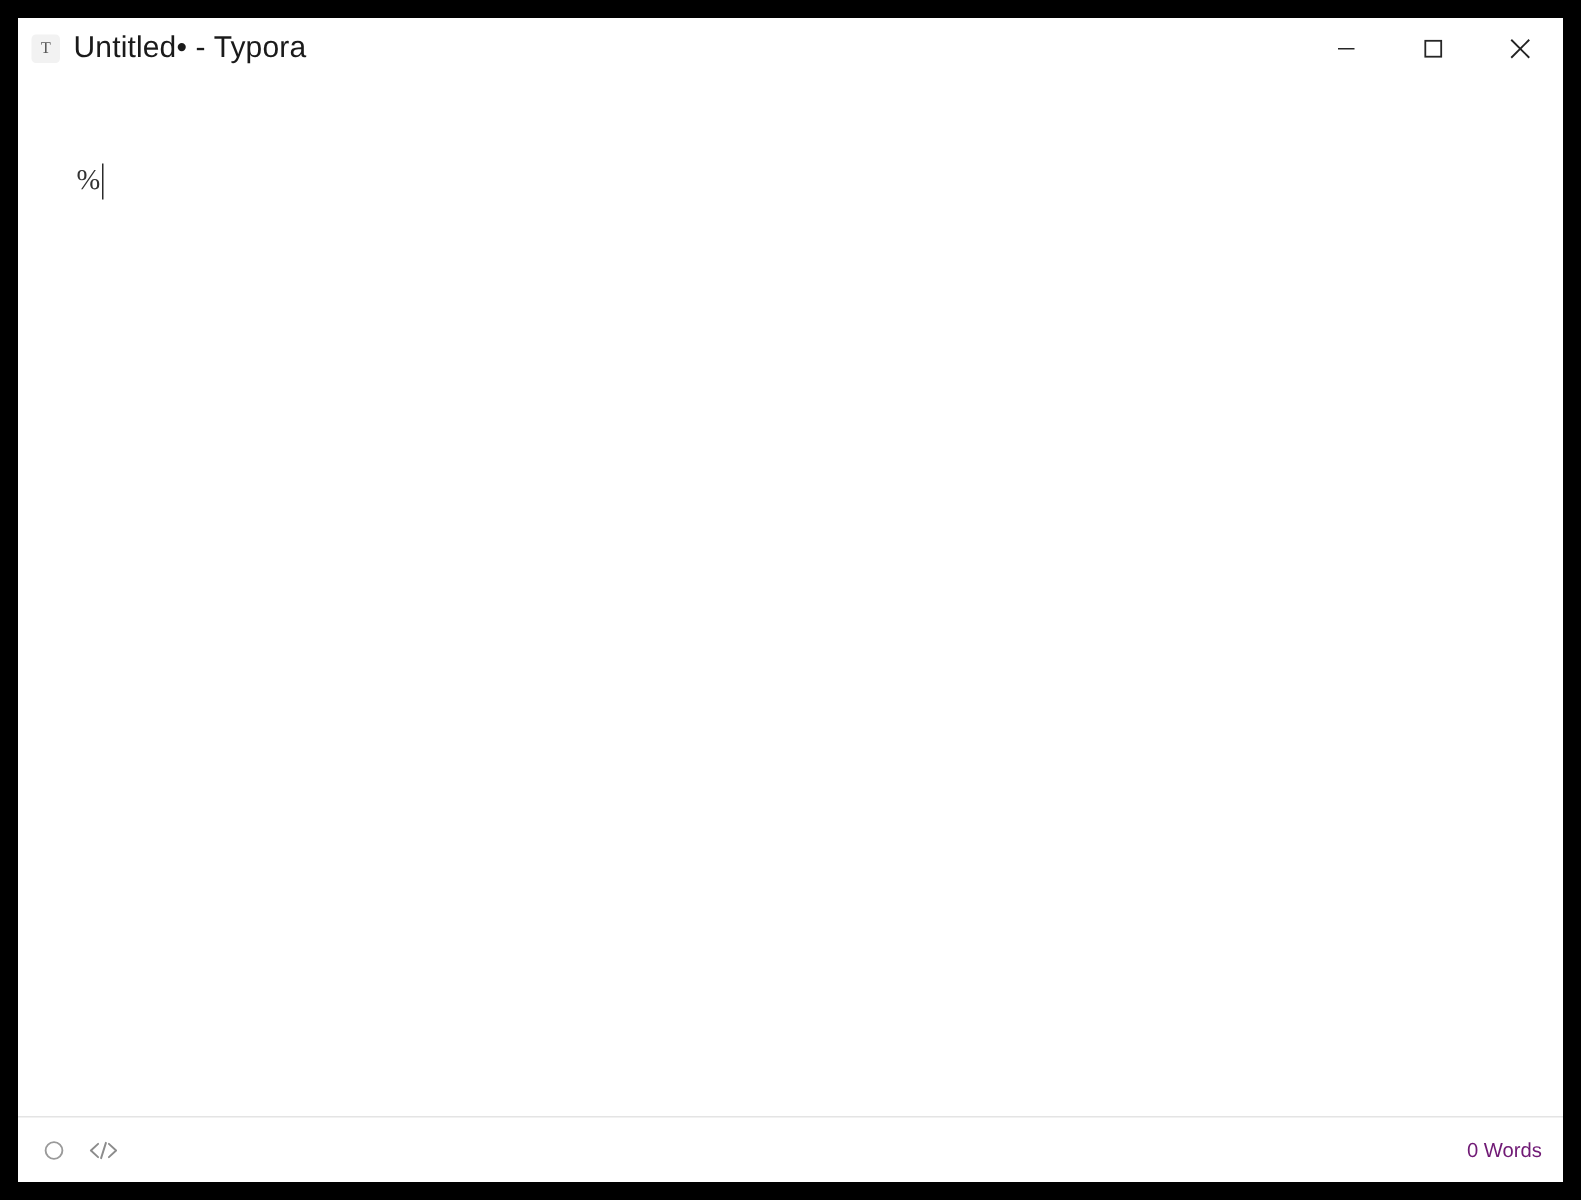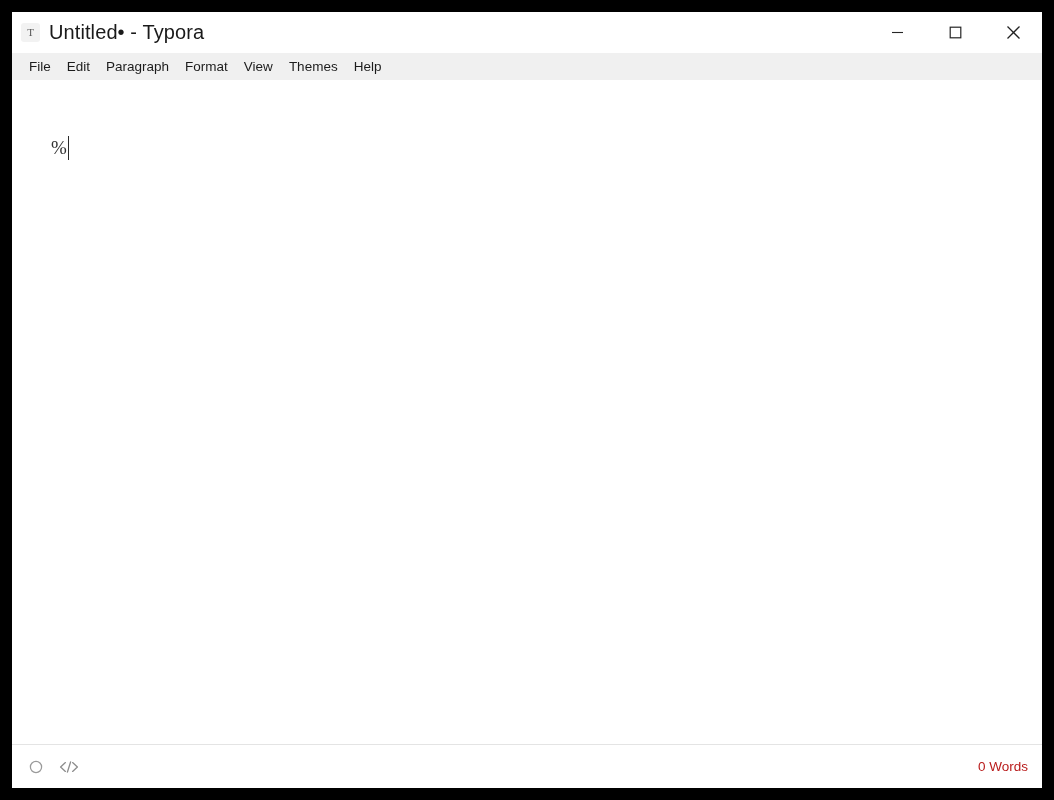--- a/index.html
+++ b/index.html
@@ -163,21 +163,21 @@
 
   .status-icon {
     display: flex;
     align-items: center;
     justify-content: center;
     cursor: default;
   }
 
   .word-count {
     font-size: 13.5px;
-    color: #b91c1c;
+    color: #701a75;
     white-space: nowrap;
   }
 </style>
 </head>
 <body>
 
 <div id="desktop">
 
   <div id="app-window">
 
@@ -200,29 +200,20 @@
         </button>
         <button class="win-btn">
           <svg width="15" height="15" viewBox="0 0 15 15">
             <line x1="1.5" y1="1.5" x2="13.5" y2="13.5" stroke="#222222" stroke-width="1.25"></line>
             <line x1="13.5" y1="1.5" x2="1.5" y2="13.5" stroke="#222222" stroke-width="1.25"></line>
           </svg>
         </button>
       </div>
     </div>
 
-    <div class="menubar">
-      <div class="menu-item">File</div>
-      <div class="menu-item">Edit</div>
-      <div class="menu-item">Paragraph</div>
-      <div class="menu-item">Format</div>
-      <div class="menu-item">View</div>
-      <div class="menu-item">Themes</div>
-      <div class="menu-item">Help</div>
-    </div>
 
     <div class="editor-area">
       <div class="doc-body">
         <div class="doc-line"><span>%</span><span class="caret"></span></div>
       </div>
     </div>
 
     <div class="statusbar">
       <div class="status-left">
         <span class="status-icon">

